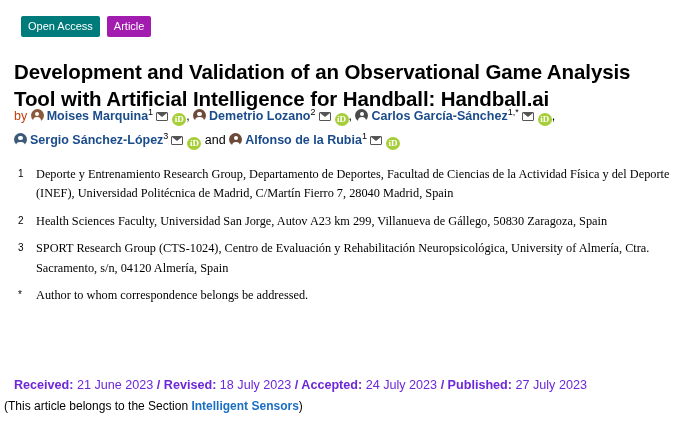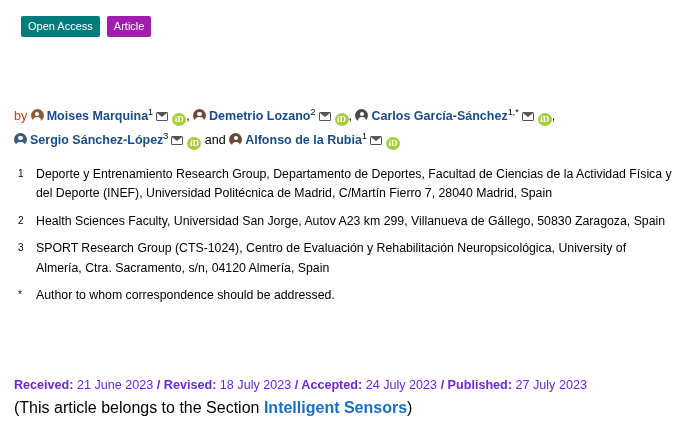--- a/index.html
+++ b/index.html
@@ -166,20 +166,21 @@
     width: 22px;
     flex: 0 0 22px;
     font-size: 10px;
     padding-top: 1px;
     text-align: left;
     padding-left: 4px;
     box-sizing: border-box;
   }
   .aff-text {
     flex: 1;
+    font-family: Liberation Serif, serif;
   }
 
   .journal-line {
     position: absolute;
     top: 337px;
     left: 14px;
     font-size: 12.8px;
     color: #000000;
   }
   .journal-line .jname { font-style: italic; }
@@ -197,42 +198,43 @@
     top: 378px;
     left: 14px;
     font-size: 12.6px;
     color: #6d28d9;
   }
   .dates-line b { font-weight: bold; }
 
   .section-line {
     position: absolute;
     top: 399px;
-    left: 14px;
-    font-size: 16px;
+    left: 4px;
+    font-size: 12px;
     color: #000000;
   }
   .section-link {
     color: #1a6ec4;
     text-decoration: none;
     font-weight: bold;
     cursor: pointer;
   }
   .nowrap { white-space: nowrap; }
 </style>
 </head>
 <body>
 
 <div class="page">
 
   <div class="badges">
     <span class="badge badge-openaccess">Open Access</span>
     <span class="badge badge-article">Article</span>
   </div>
 
+  <h1 class="title">Development and Validation of an Observational Game Analysis Tool with Artificial Intelligence for Handball: Handball.ai</h1>
 
   <div class="authors">
     <span class="by">by</span>
 
     <span class="nowrap">
       <span class="icon-person photo1"></span><span class="author-name">Moises Marquina</span><span class="sup">1</span><span class="icon-envelope"></span><span class="icon-orcid">iD</span><span>,</span>
     </span>
 
     <span class="nowrap">
       <span class="icon-person photo2"></span><span class="author-name">Demetrio Lozano</span><span class="sup">2</span><span class="icon-envelope"></span><span class="icon-orcid">iD</span><span>,</span>
@@ -261,21 +263,21 @@
     <div class="aff-row">
       <div class="aff-num">2</div>
       <div class="aff-text">Health Sciences Faculty, Universidad San Jorge, Autov A23 km 299, Villanueva de Gállego, 50830 Zaragoza, Spain</div>
     </div>
     <div class="aff-row">
       <div class="aff-num">3</div>
       <div class="aff-text">SPORT Research Group (CTS-1024), Centro de Evaluación y Rehabilitación Neuropsicológica, University of Almería, Ctra. Sacramento, s/n, 04120 Almería, Spain</div>
     </div>
     <div class="aff-row">
       <div class="aff-num">*</div>
-      <div class="aff-text">Author to whom correspondence should be addressed.</div>
+      <div class="aff-text">Author to whom correspondence belongs be addressed.</div>
     </div>
   </div>
 
 
   <div class="dates-line">
     <b>Received:</b>
     <span>21 June 2023</span>
     <b>/ Revised:</b>
     <span>18 July 2023</span>
     <b>/ Accepted:</b>

